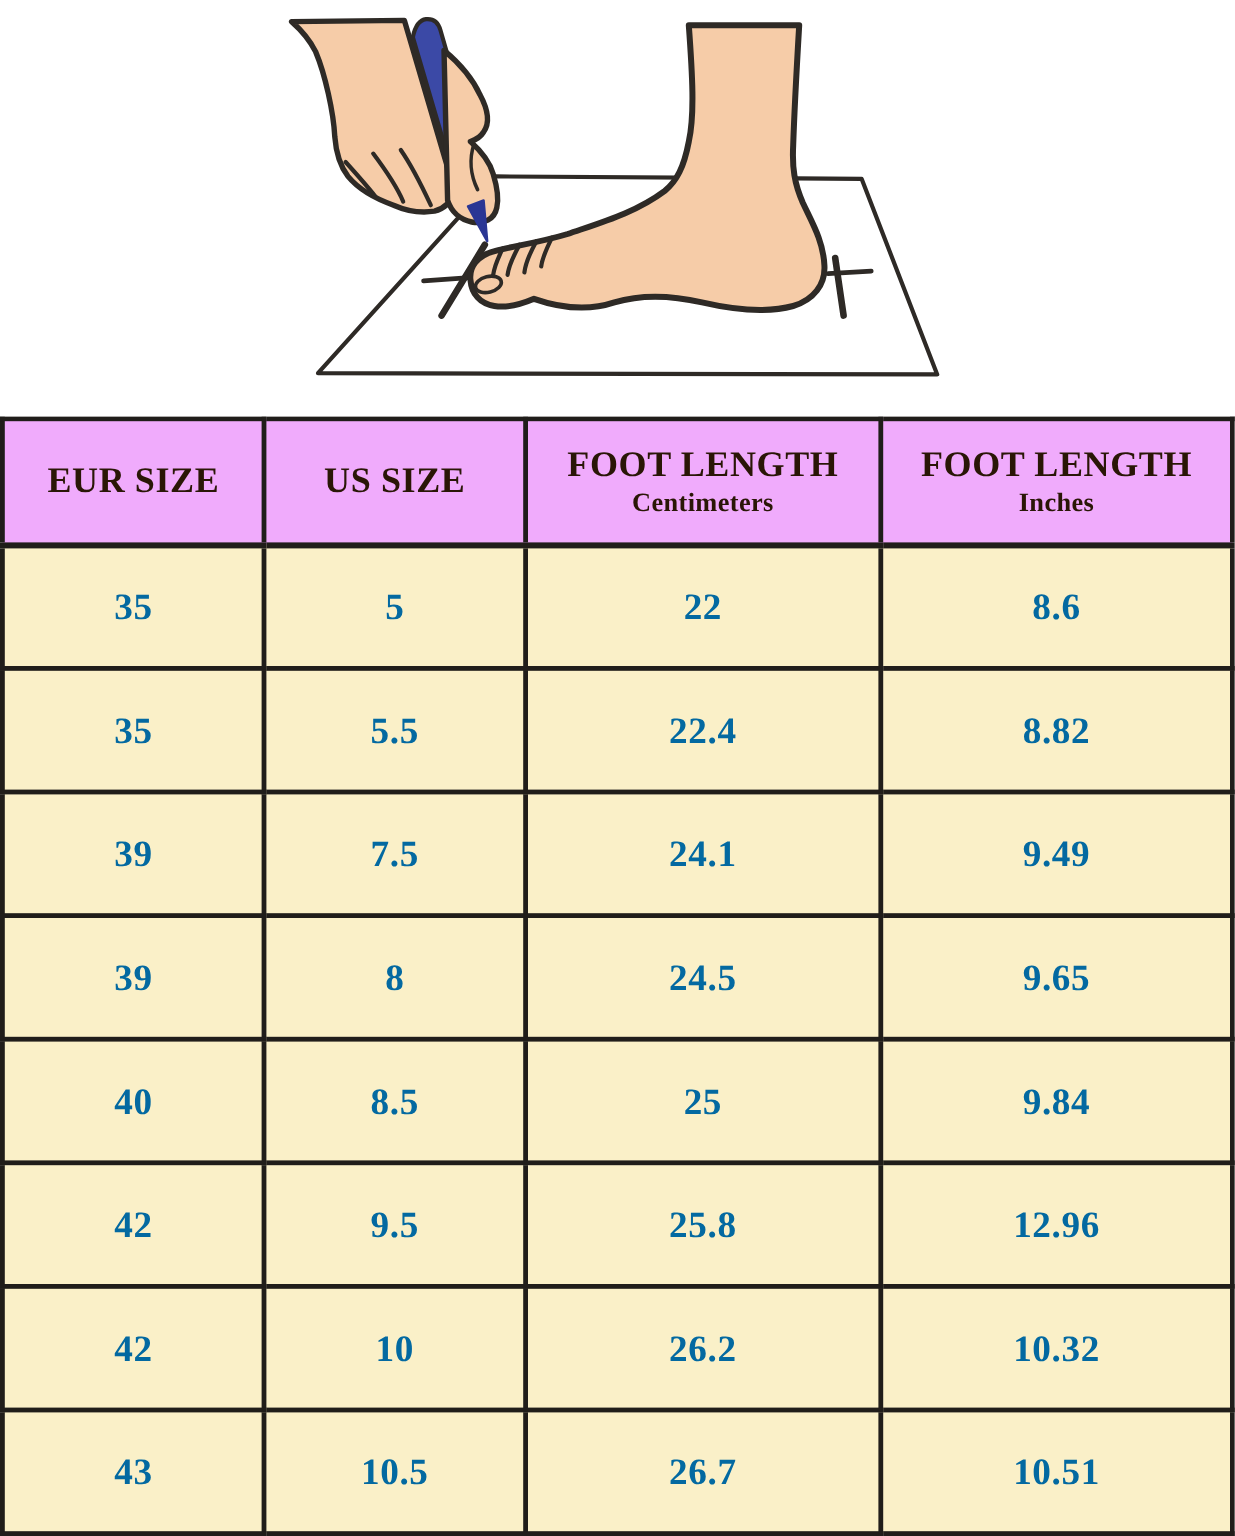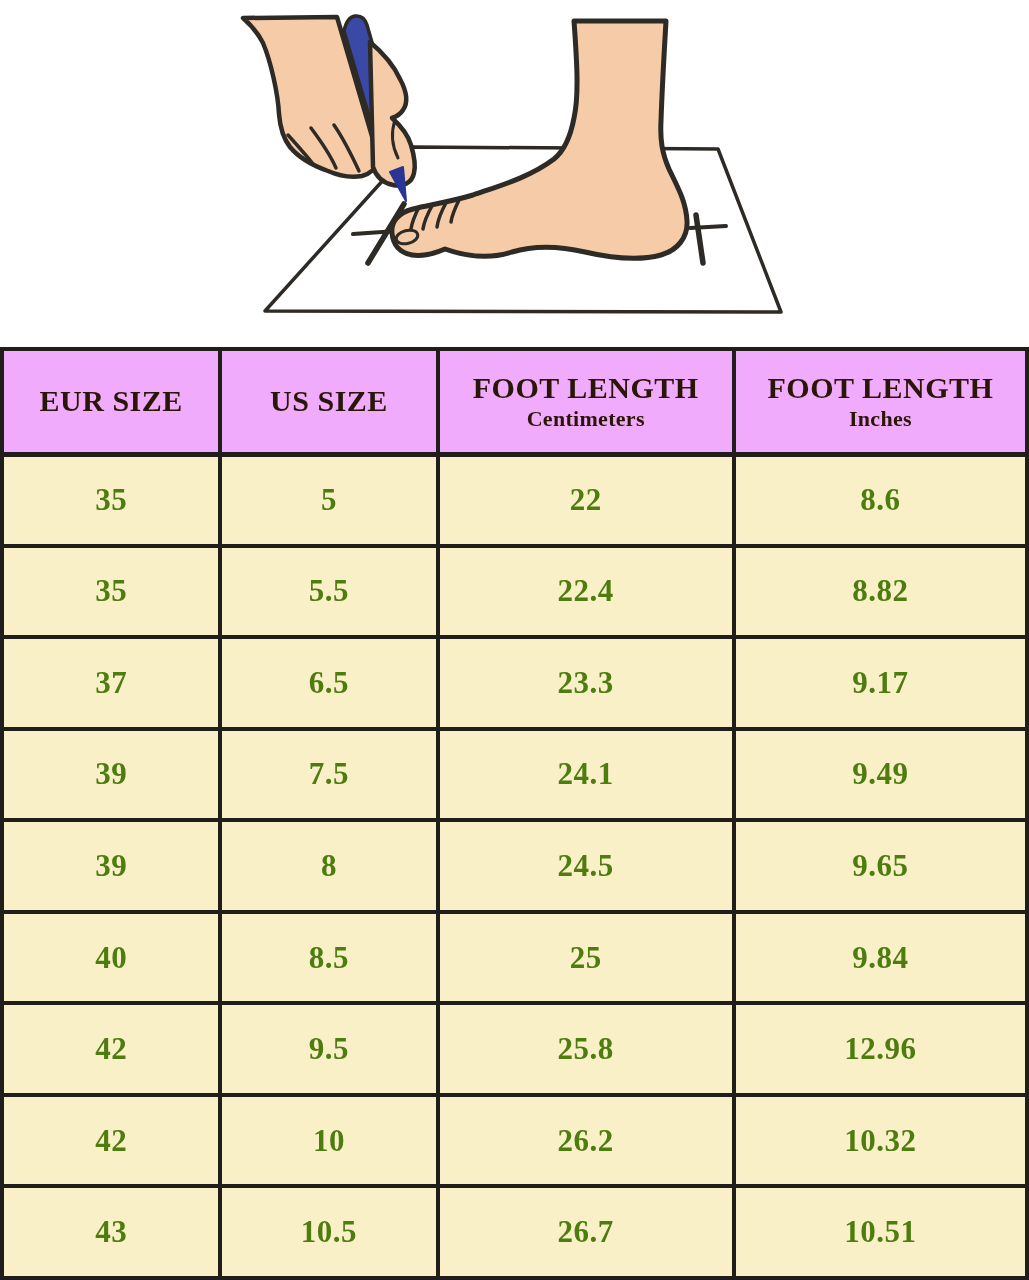--- a/index.html
+++ b/index.html
@@ -24,21 +24,21 @@
   table.size-chart tbody tr { height: 69px; }
   table.size-chart th {
     background: #f0abfc; color: #2a1606;
     font-weight: bold; font-size: 30px; line-height: 1.15;
     border-bottom-width: 5px; letter-spacing: 0.5px;
   }
   table.size-chart th .sub {
     display: block; font-size: 22px; font-weight: bold; letter-spacing: 0.3px;
   }
   table.size-chart td {
-    background: #faf0c8; color: #4d7c0f;
+    background: #faf0c8; color: #0369a1;
     font-weight: bold; font-size: 31px; letter-spacing: 0.5px;
   }
 </style>
 </head>
 <body>
 
 <div class="illustration">
   <svg width="1029" height="347" viewBox="0 0 1029 347" xmlns="http://www.w3.org/2000/svg">
 
     <polygon points="265,311 413,147 718,149 781,312" fill="#ffffff" stroke="#2e2a26" stroke-width="3.5" stroke-linejoin="round"></polygon>
@@ -140,26 +140,20 @@
         <td>22</td>
         <td>8.6</td>
       </tr>
       <tr>
         <td>35</td>
         <td>5.5</td>
         <td>22.4</td>
         <td>8.82</td>
       </tr>
       <tr>
-        <td>37</td>
-        <td>6.5</td>
-        <td>23.3</td>
-        <td>9.17</td>
-      </tr>
-      <tr>
         <td>39</td>
         <td>7.5</td>
         <td>24.1</td>
         <td>9.49</td>
       </tr>
       <tr>
         <td>39</td>
         <td>8</td>
         <td>24.5</td>
         <td>9.65</td>

